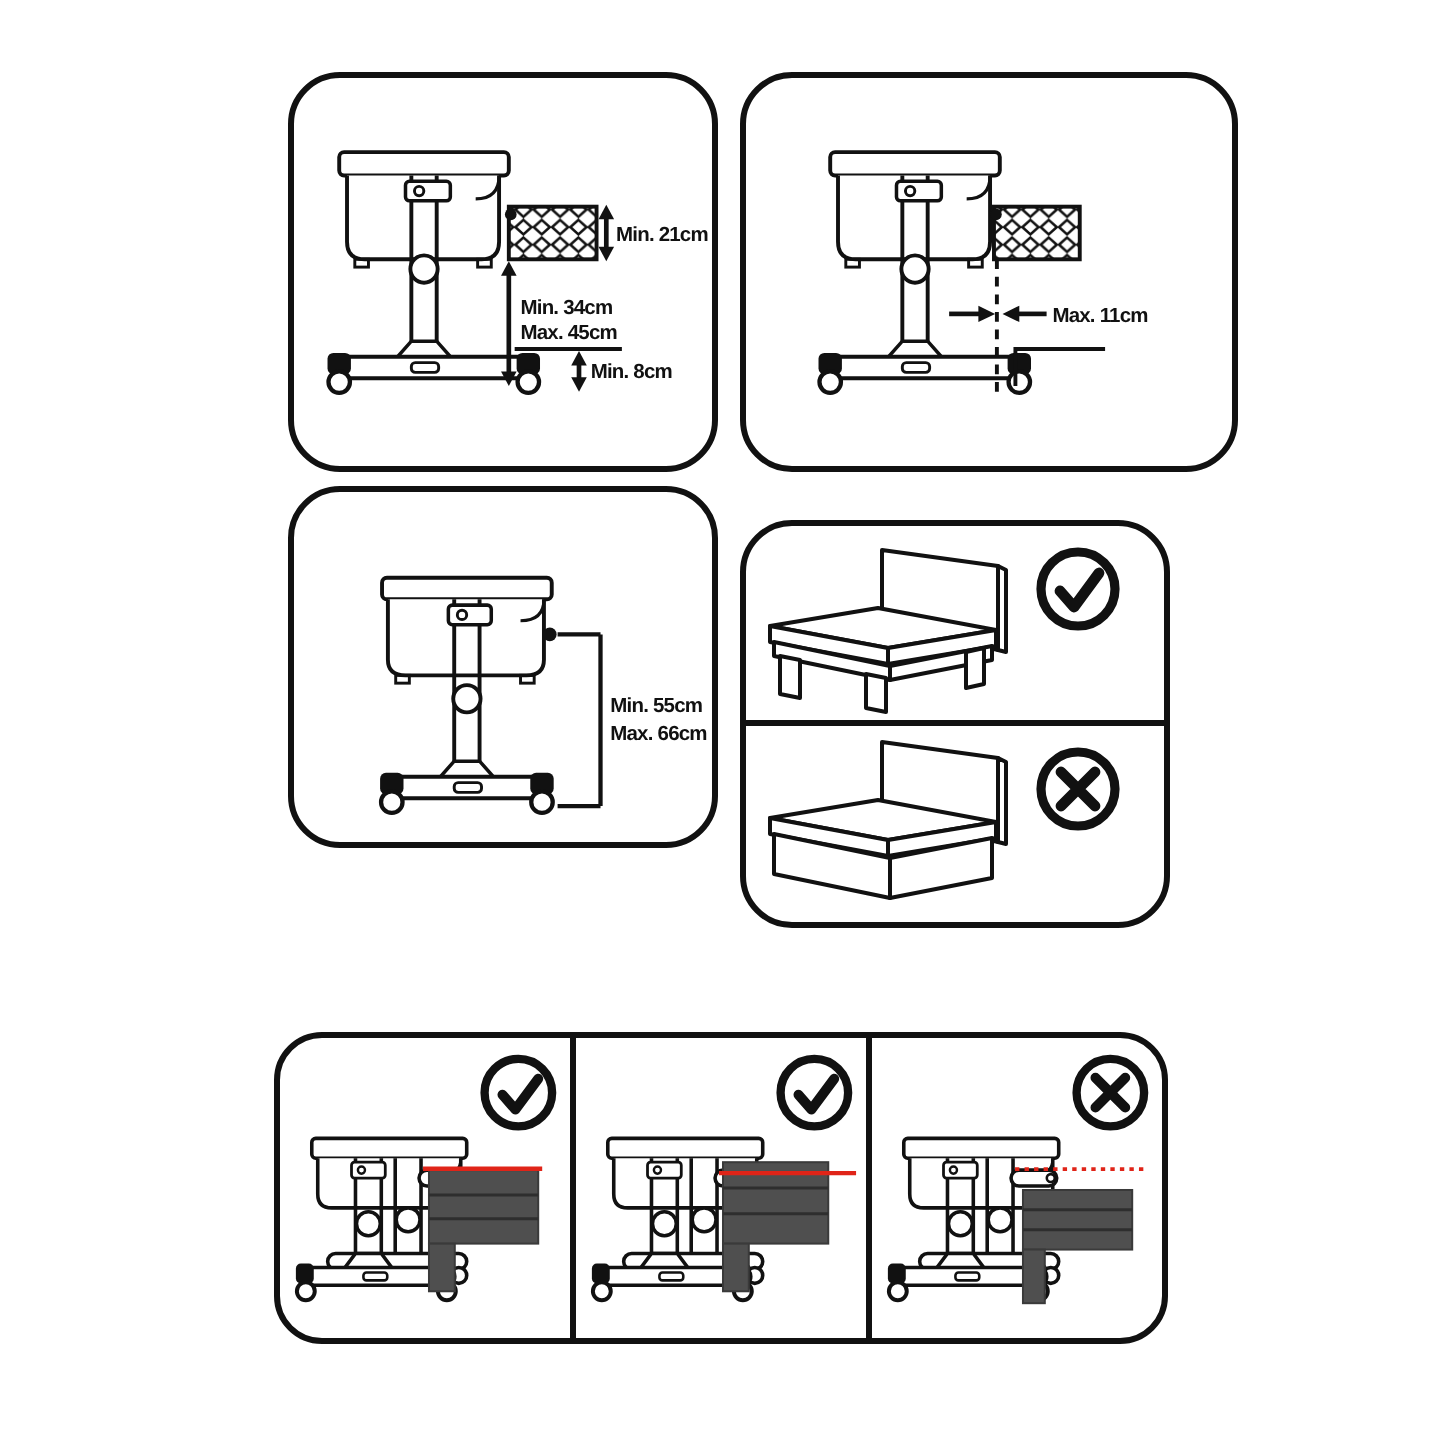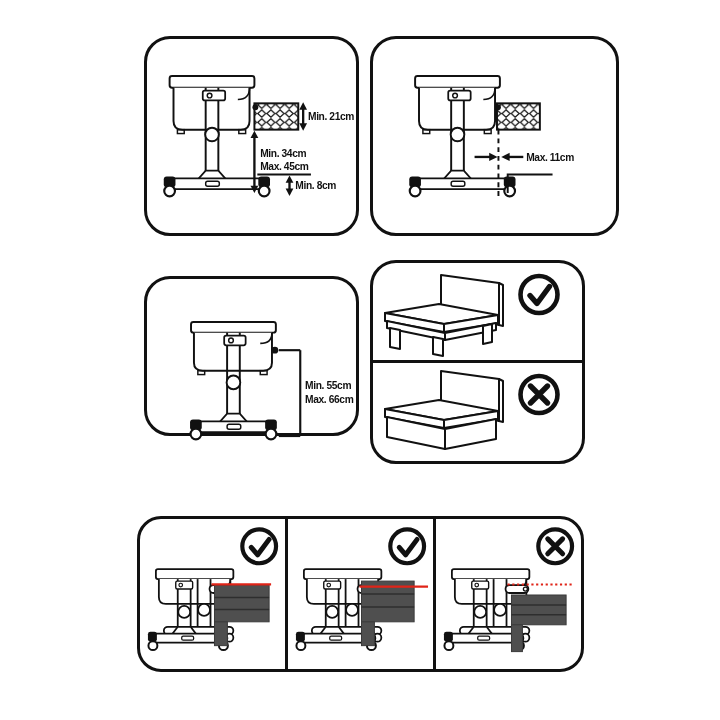--- a/index.html
+++ b/index.html
@@ -109,21 +109,21 @@
       <g fill="#111">
         <line x1="104" y1="121" x2="120" y2="121" stroke="#111" stroke-width="2.4"></line>
         <polygon points="119,116.8 119,125.2 127.6,121"></polygon>
         <line x1="154" y1="121" x2="139" y2="121" stroke="#111" stroke-width="2.4"></line>
         <polygon points="140,116.8 140,125.2 131.4,121"></polygon>
       </g>
       <text class="lbl" x="157" y="125">Max. 11cm</text>
     </svg>
   </section>
 
-  <section class="panel r26" style="left:144px;top:276px;width:215px;height:160px">
+  <section class="panel r26" style="left:144px;top:243px;width:215px;height:181px">
     <svg width="208" height="197" viewBox="0 0 213 202">
       <g stroke="#111" fill="none" stroke-width="2">
         <rect x="45" y="44" width="87" height="11" rx="2.5" fill="#fff"></rect>
         <path d="M48,55 V86 Q48,94 57,94 H119 Q128,94 128,86 V55" fill="#fff"></path>
         <path d="M128,55 Q128,66 116,66" stroke-width="1.6"></path>
         <rect x="52" y="94" width="7" height="4" stroke-width="1.5"></rect>
         <rect x="116" y="94" width="7" height="4" stroke-width="1.5"></rect>
         <line x1="82" y1="55" x2="82" y2="146"></line>
         <line x1="95" y1="55" x2="95" y2="146"></line>
         <rect x="79" y="58" width="22" height="10" rx="2" fill="#fff" stroke-width="1.8"></rect>

